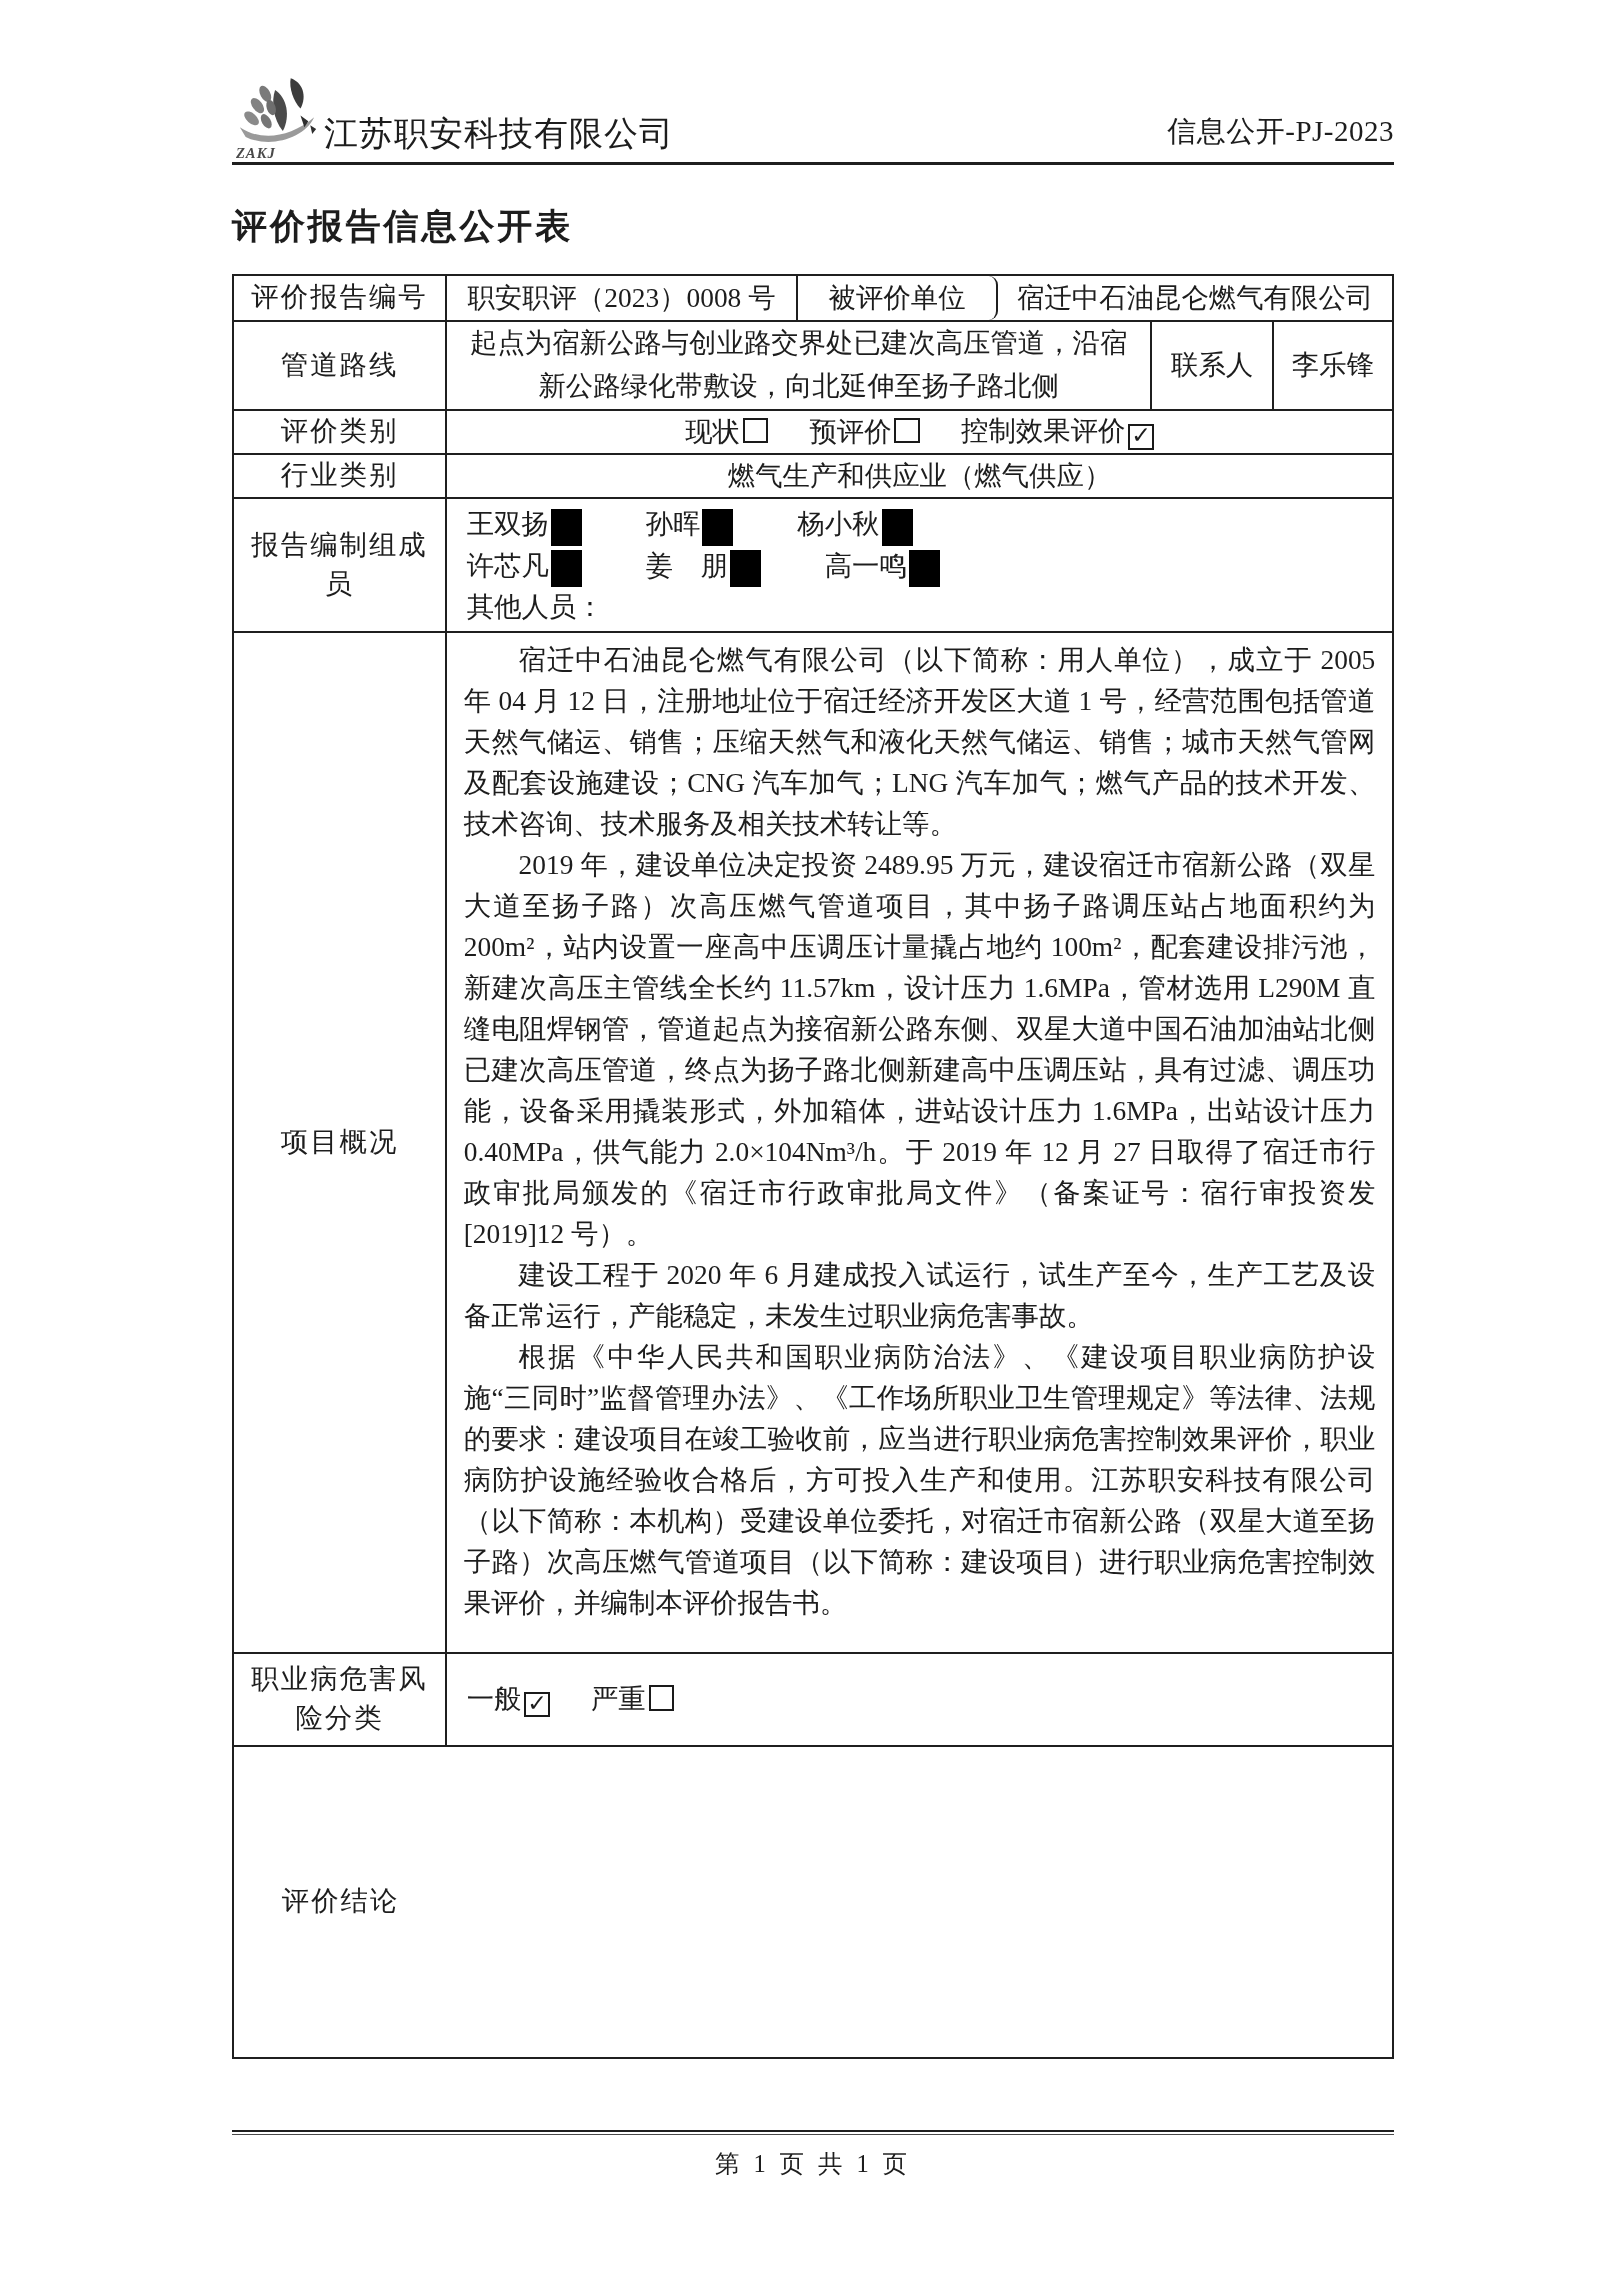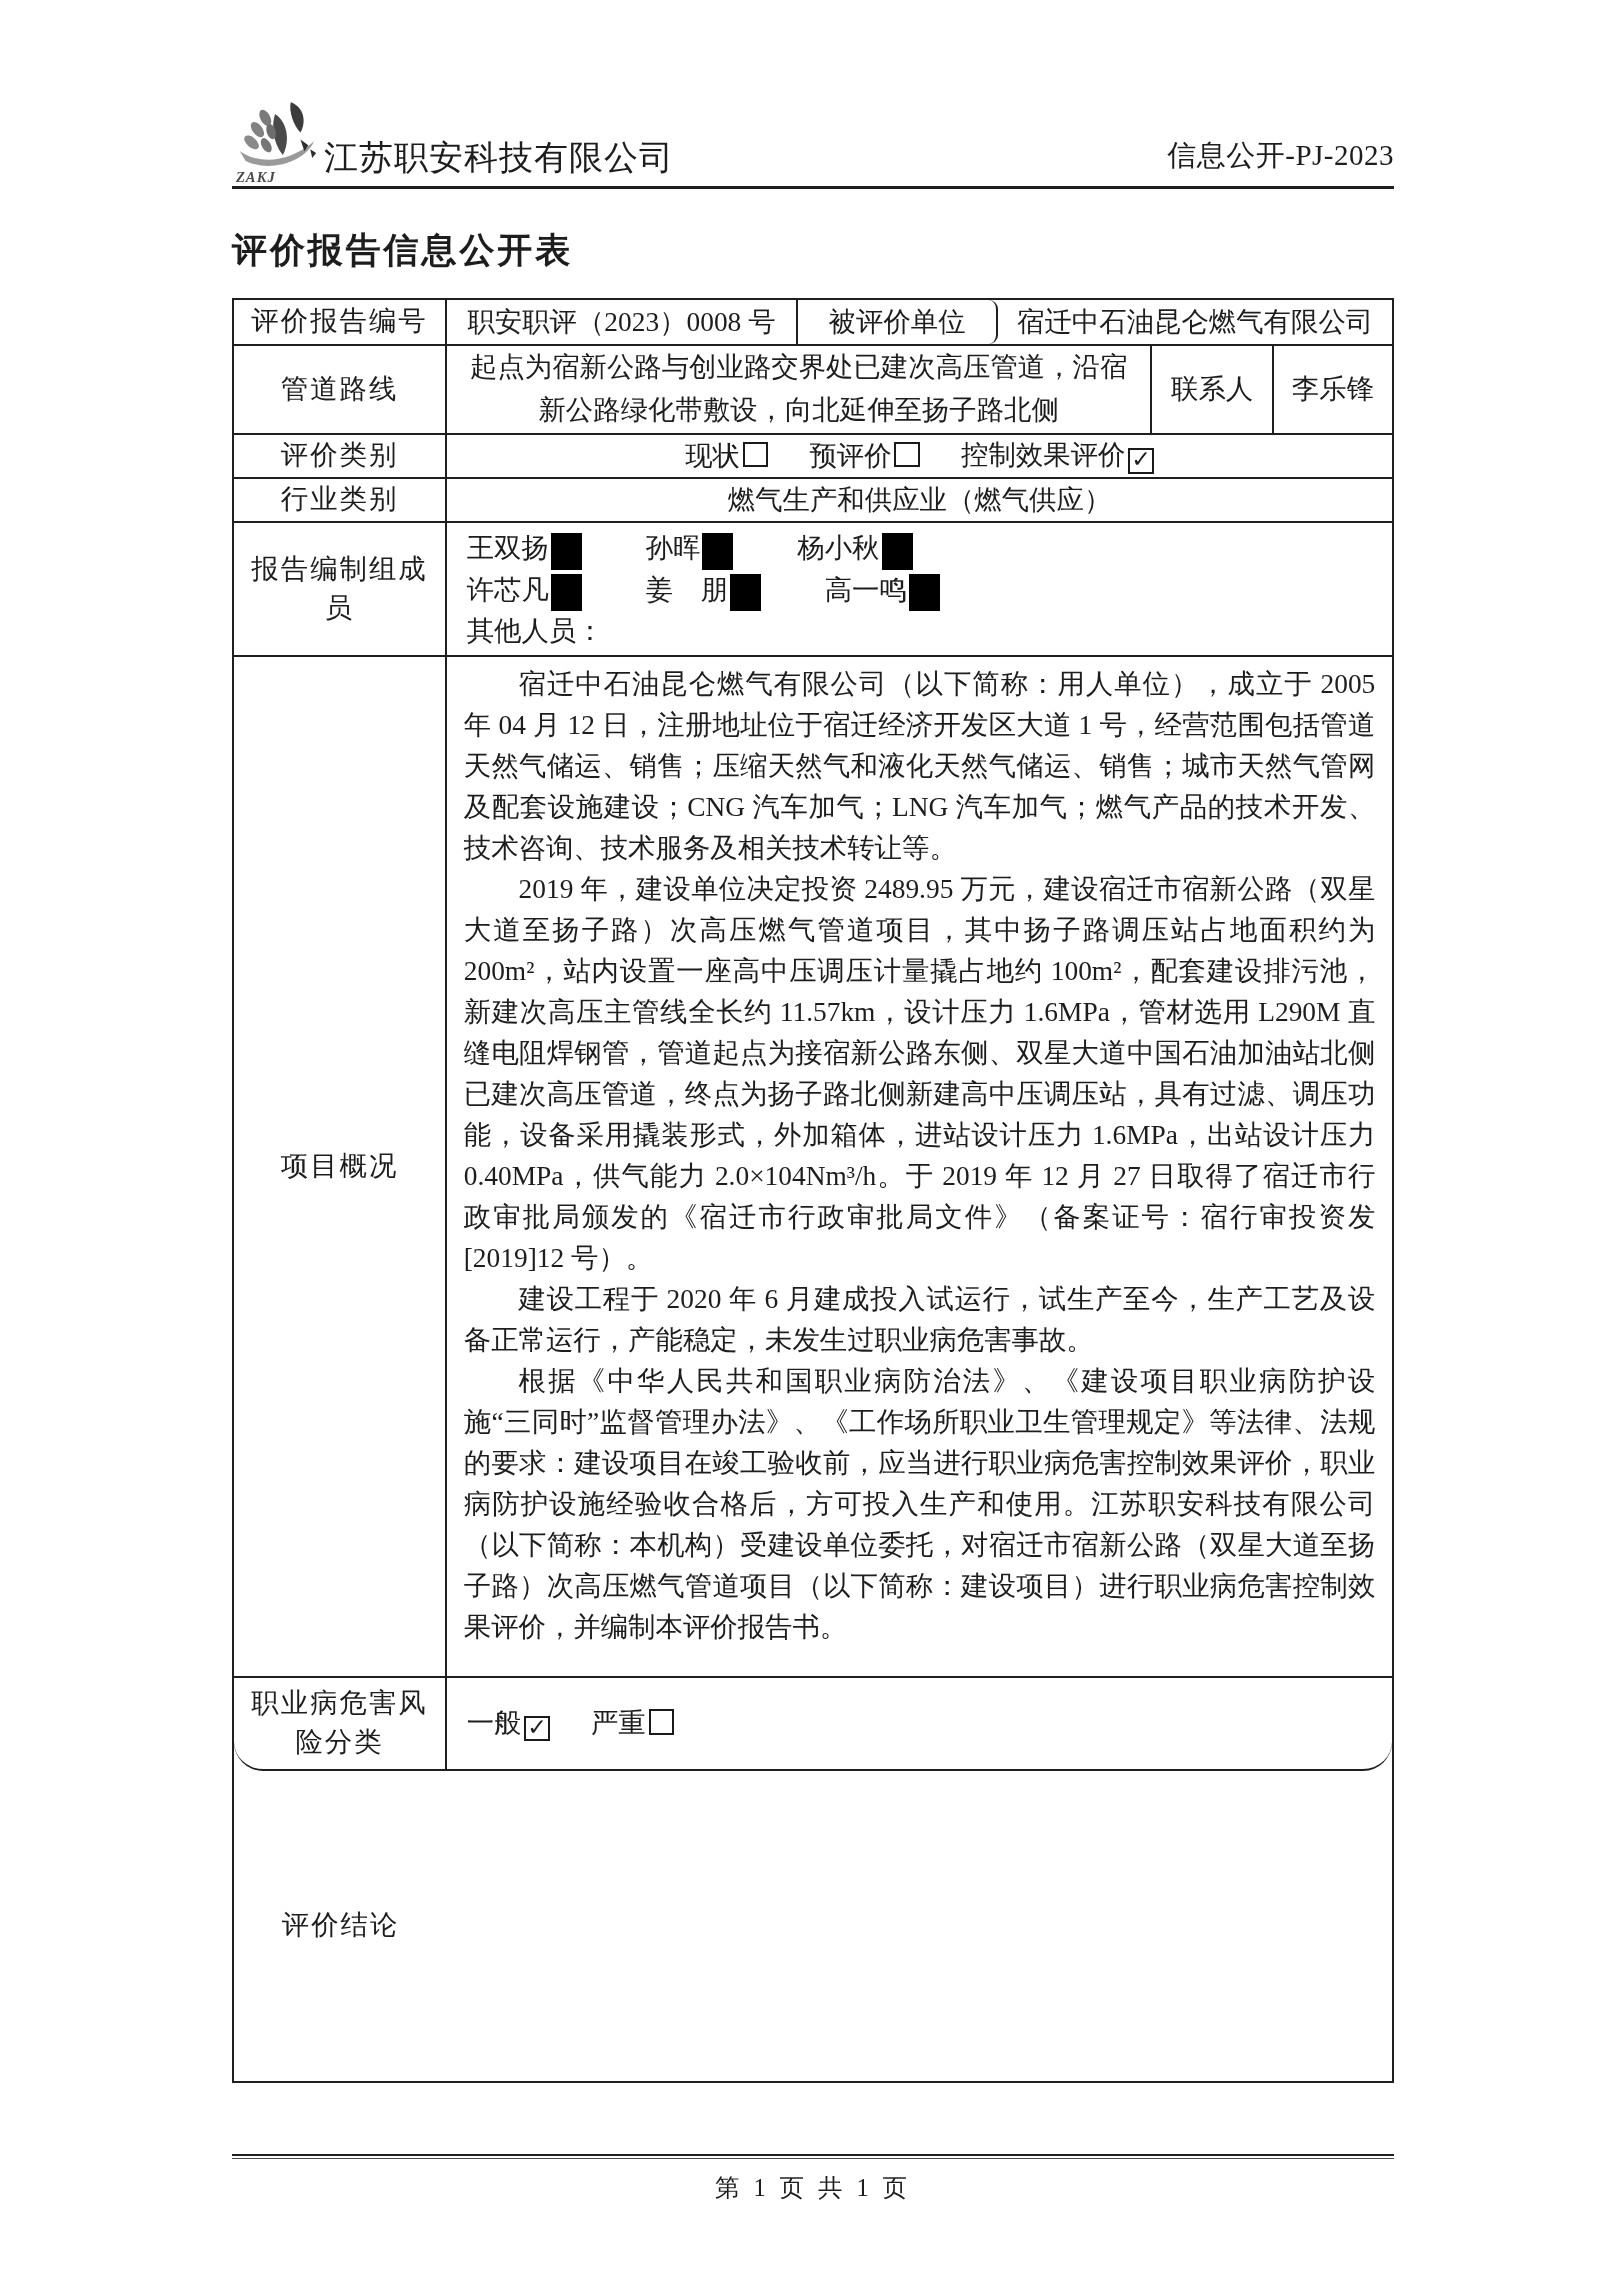--- a/index.html
+++ b/index.html
@@ -2,21 +2,21 @@
 <html><head>
 <meta charset="utf-8">
 <style>
   html,body{margin:0;padding:0;background:#ffffff;}
   body{font-family:"Liberation Serif","DejaVu Serif",serif;color:#1d1d1d;}
   .page{position:relative;width:1619px;height:2291px;background:#ffffff;box-sizing:border-box;
         padding:0 225px 0 232px;overflow:hidden;}
 
   
   .hdr{display:flex;align-items:flex-end;padding-top:76px;border-bottom:3.9px solid #1f1f1f;
-       padding-bottom:2px;position:relative;margin-top:24px;}
+       padding-bottom:2px;position:relative;}
   .logo{position:relative;width:90px;height:84px;flex:0 0 90px;}
   .logo svg{display:block;}
   .logo-word{position:absolute;left:3.9px;bottom:-2px;font-style:italic;font-weight:bold;
              font-size:14.7px;color:#4a4a4a;letter-spacing:1px;}
   .company{font-size:34px;letter-spacing:1px;margin-left:2px;line-height:1.1;
            padding-bottom:7.8px;}
   .doccode{margin-left:auto;font-size:29px;letter-spacing:0.5px;padding-bottom:7.8px;}
 
   
   .title{margin:41px 0 0 0;text-align:left;font-size:35px;font-weight:bold;
@@ -32,21 +32,21 @@
   .lbl{flex:0 0 18.4%;letter-spacing:2px;line-height:39px;padding:2px 7.8px;}
   .r1{height:44px;}  .r1 .c2{flex:0 0 30.3%;} .r1 .c3{flex:0 0 17.3%;border-radius:9px;} .r1 .c4{flex:1;}
   .r2{height:87px;}  .r2 .c2{flex:0 0 60.9%;line-height:43px;padding:0 11.8px;}
                      .r2 .c3{flex:0 0 10.5%;} .r2 .c4{flex:1;}
   .r3{height:42px;}  .r3 .c2{flex:1;}
   .r4{height:42px;}  .r4 .c2{flex:1;}
   .r5{height:132px;} .r5 .c2{flex:1;display:block;text-align:left;padding:5.9px 19.6px;line-height:41px;}
   .r6{height:1019px;}.r6 .c2{flex:1;display:block;text-align:left;padding:7.8px 16.7px;
                       line-height:41px;}
   .r6 p{margin:0;text-indent:2em;text-align:justify;}
-  .r7{height:91px;border-radius:29px;}  .r7 .c2{flex:1;justify-content:flex-start;padding-left:19.6px;}
+  .r7{height:91px;}  .r7 .c2{flex:1;justify-content:flex-start;padding-left:19.6px;}
   .r8{height:310px;} .r8 .c2{flex:1;display:flex;flex-direction:column;justify-content:center;
                       text-align:left;padding:7.8px 16.7px;line-height:48px;}
   .r8 p{margin:0;text-indent:2em;text-align:justify;}
 
   
   .cbx{display:inline-block;width:21.6px;height:21.6px;border:2px solid #1a1a1a;
        vertical-align:-2.9px;margin-left:2.9px;line-height:19.6px;text-align:center;
        font-weight:bold;font-size:23.5px;font-family:"DejaVu Sans",sans-serif;}
   .opt{margin-right:41px;white-space:nowrap;}
   .opt:last-child{margin-right:0;}

